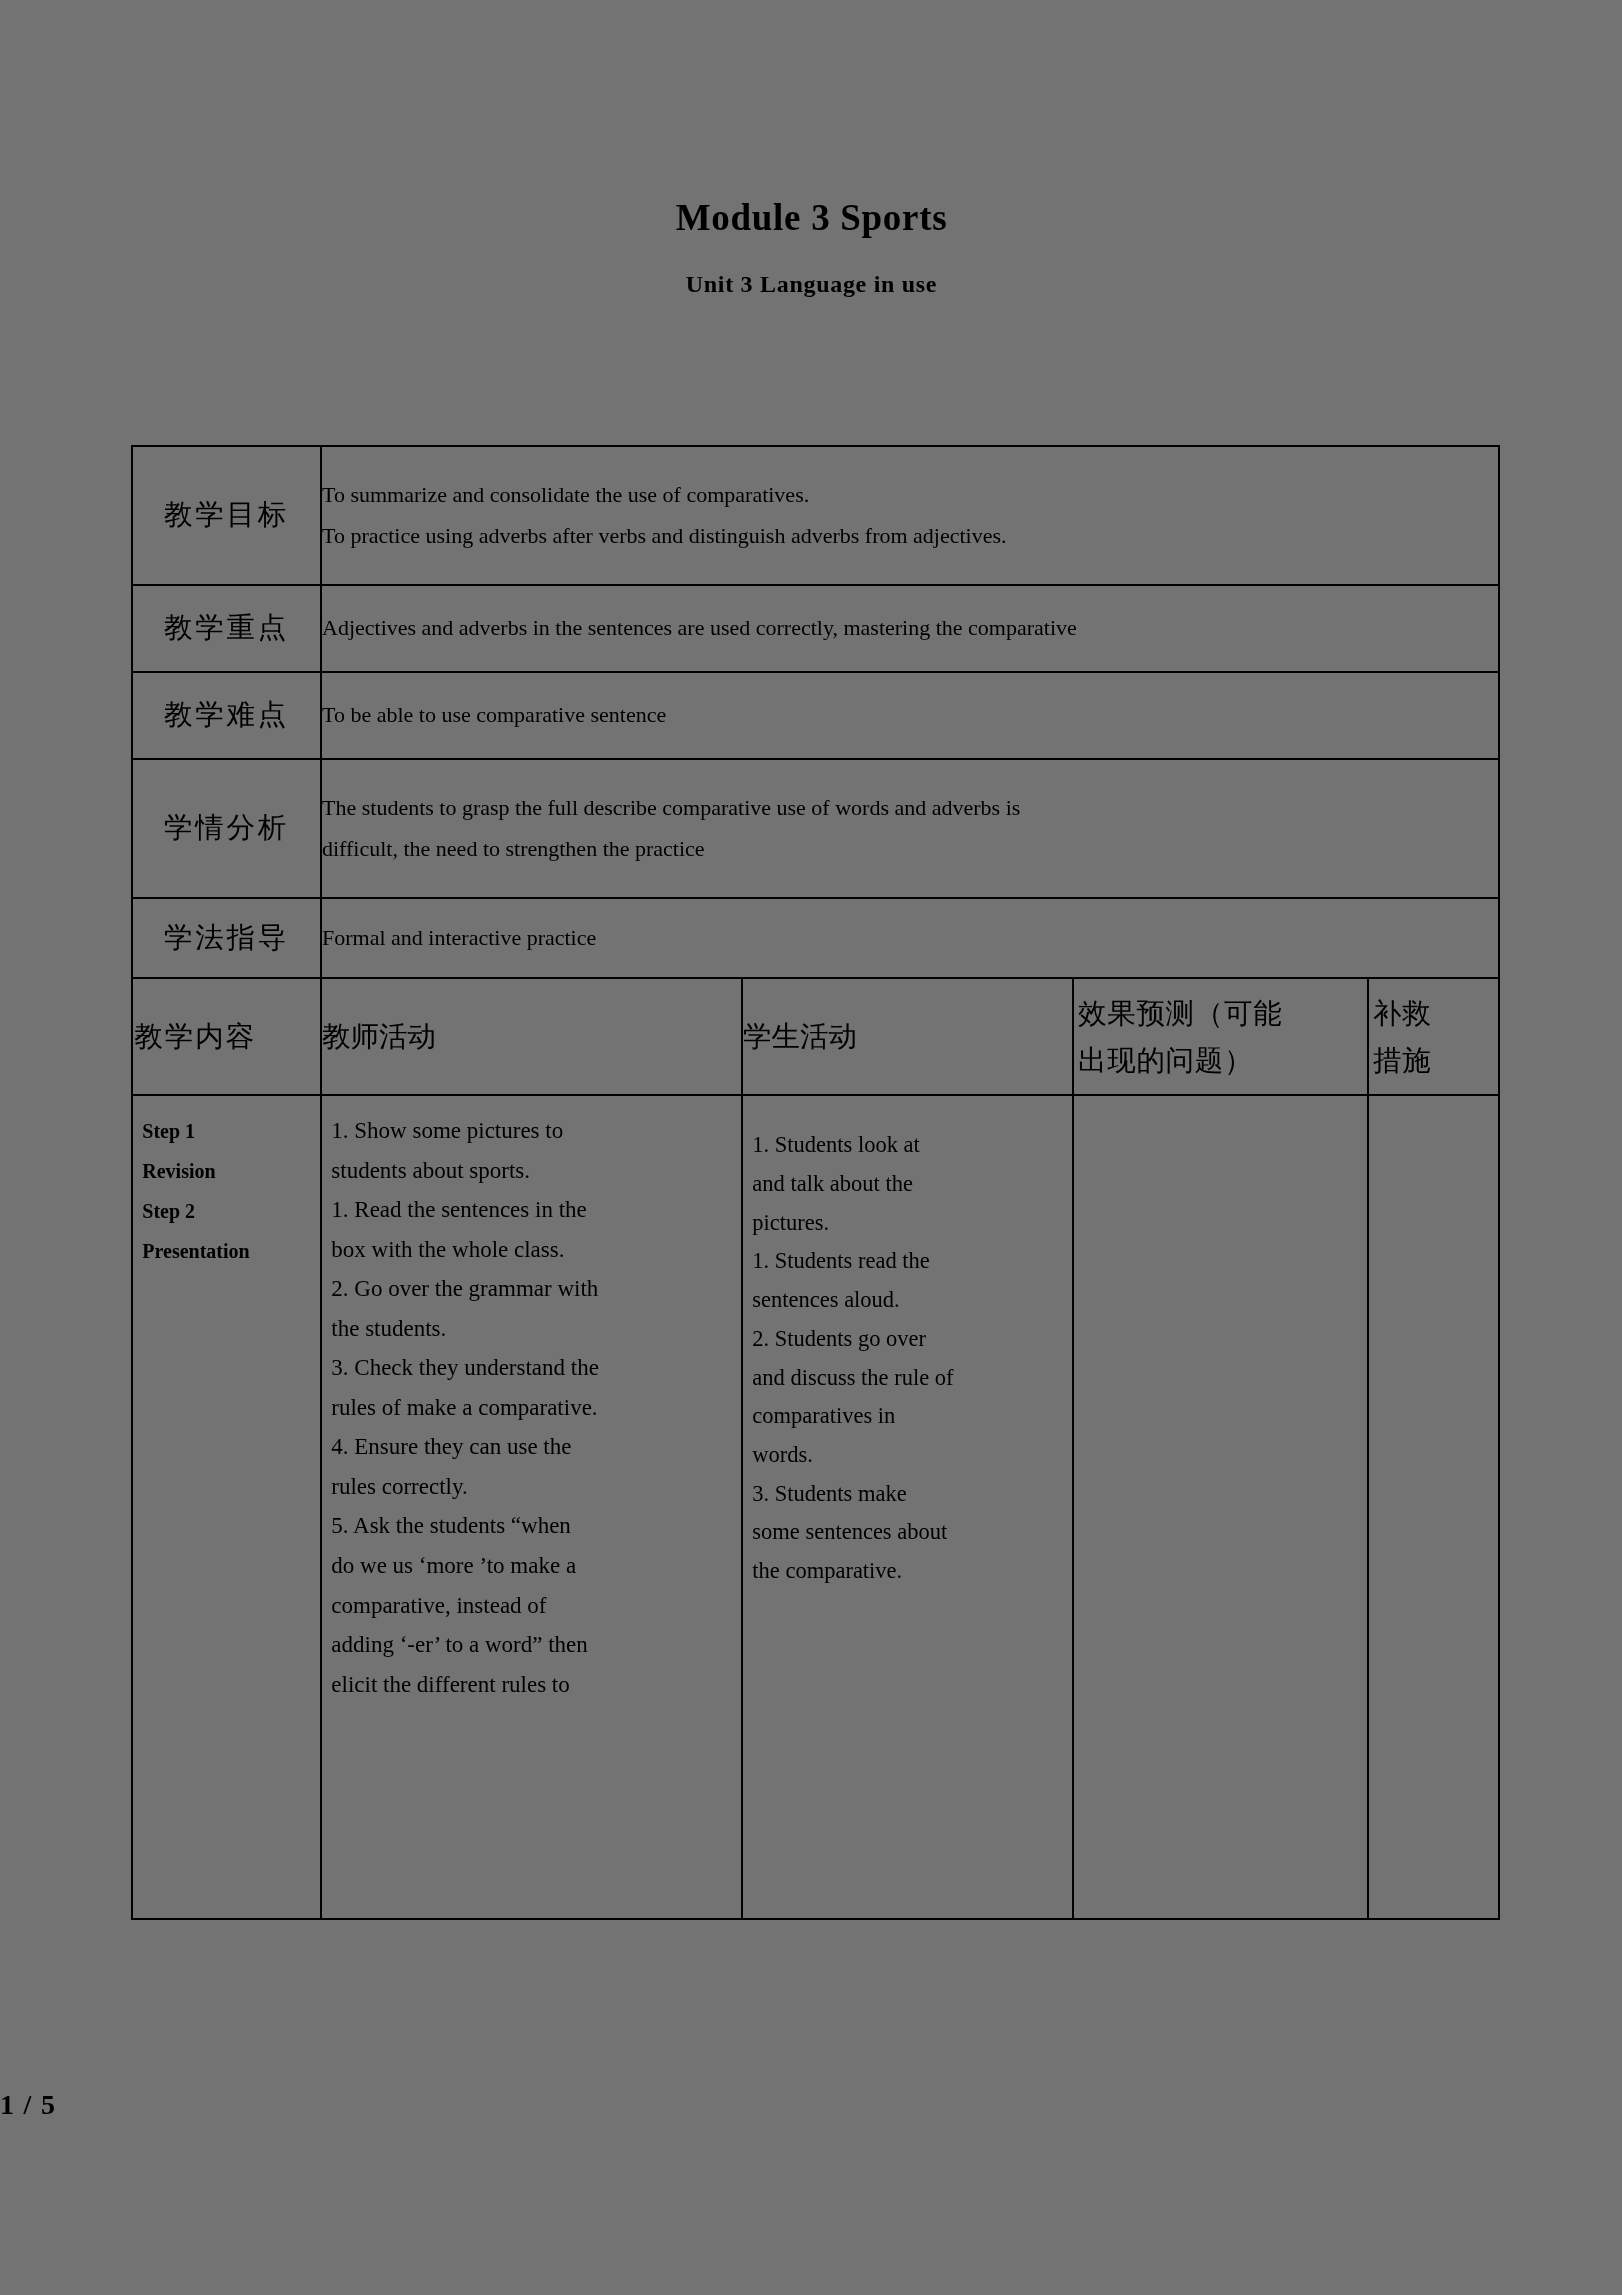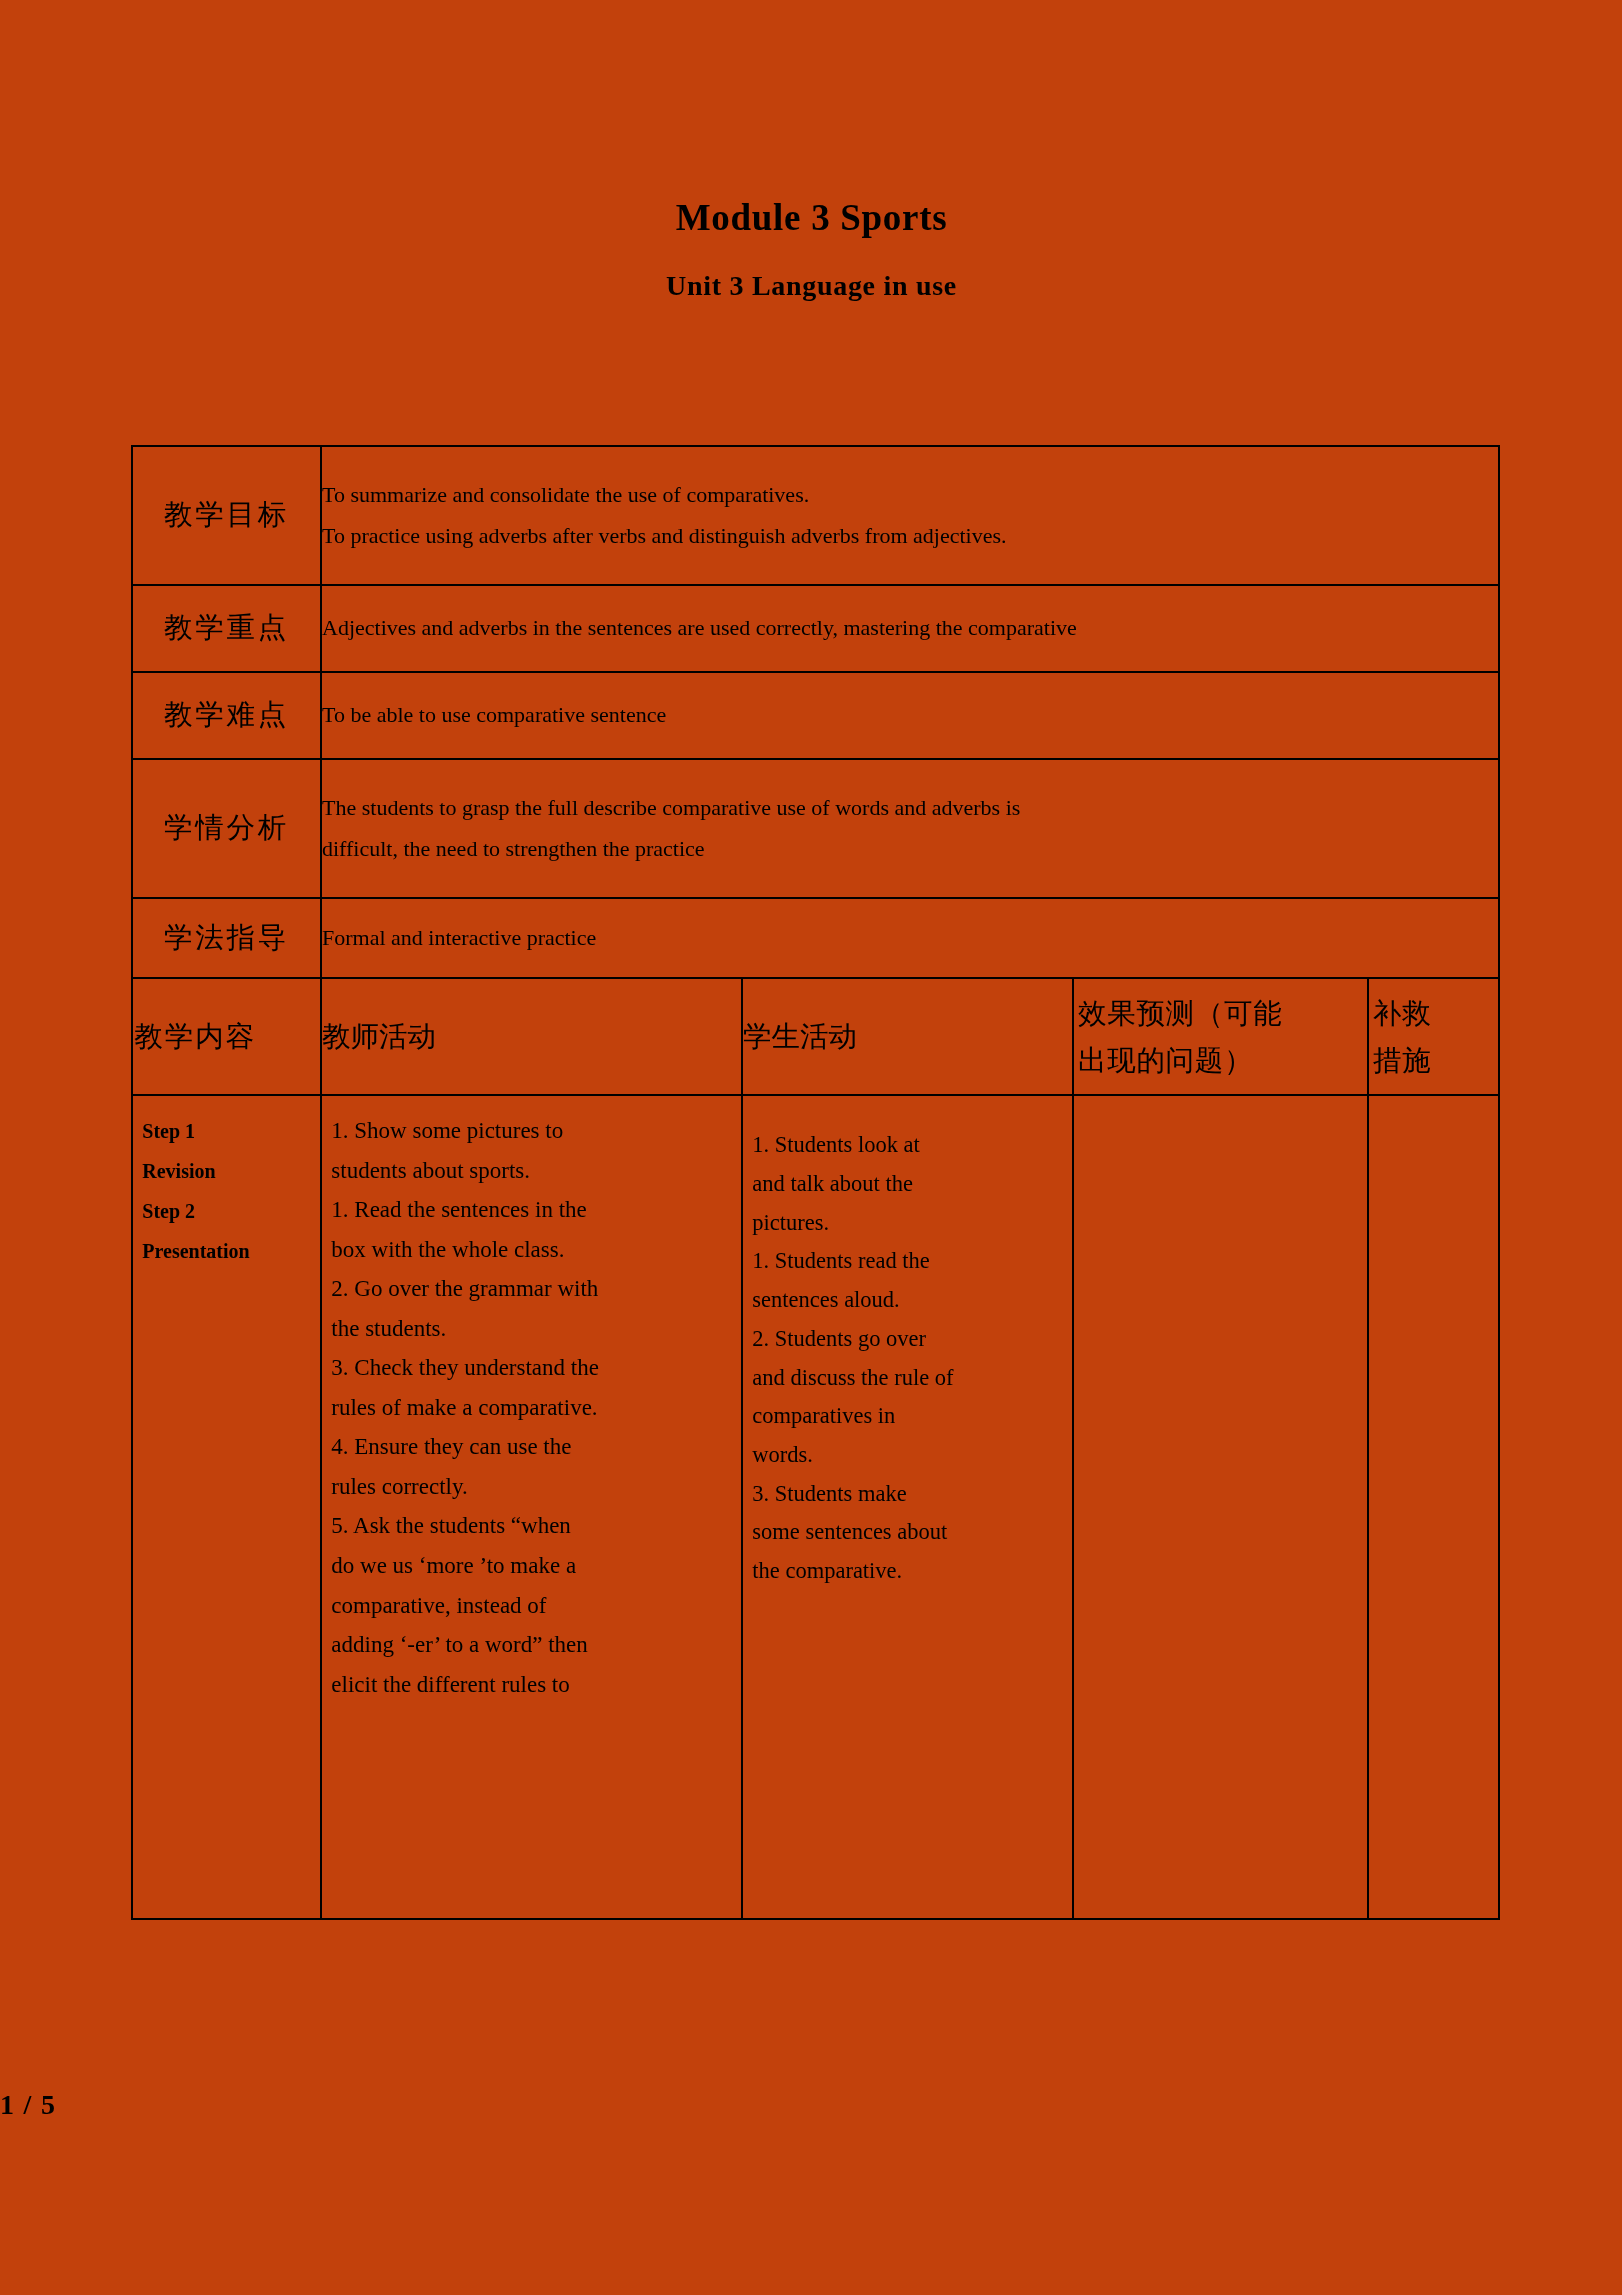--- a/index.html
+++ b/index.html
@@ -14,21 +14,21 @@
     font-family: "Liberation Serif", "DejaVu Serif", serif;
     color: #000000;
     position: relative;
     overflow: hidden;
   }
   .page {
     position: absolute;
     left: 0; top: 0;
     width: 1623px;
     height: 2295px;
-    background: #c2410c;
+    background: #737373;
     text-decoration: underline;
   }
 
   
   .title-block {
     position: absolute;
     left: 0;
     top: 199px;
     width: 1623px;
     text-align: center;
@@ -36,21 +36,21 @@
   .doc-title {
     font-family: "Liberation Serif", "DejaVu Serif", serif;
     font-size: 37px;
     font-weight: bold;
     letter-spacing: 0.7px;
     line-height: 1.0;
     margin: 0;
   }
   .doc-subtitle {
     font-family: "Liberation Serif", "DejaVu Serif", serif;
-    font-size: 28px;
+    font-size: 24px;
     font-weight: bold;
     letter-spacing: 0.7px;
     line-height: 1.0;
     margin: 0;
     padding-top: 36px;
   }
 
   
   .lesson-table {
     position: absolute;

